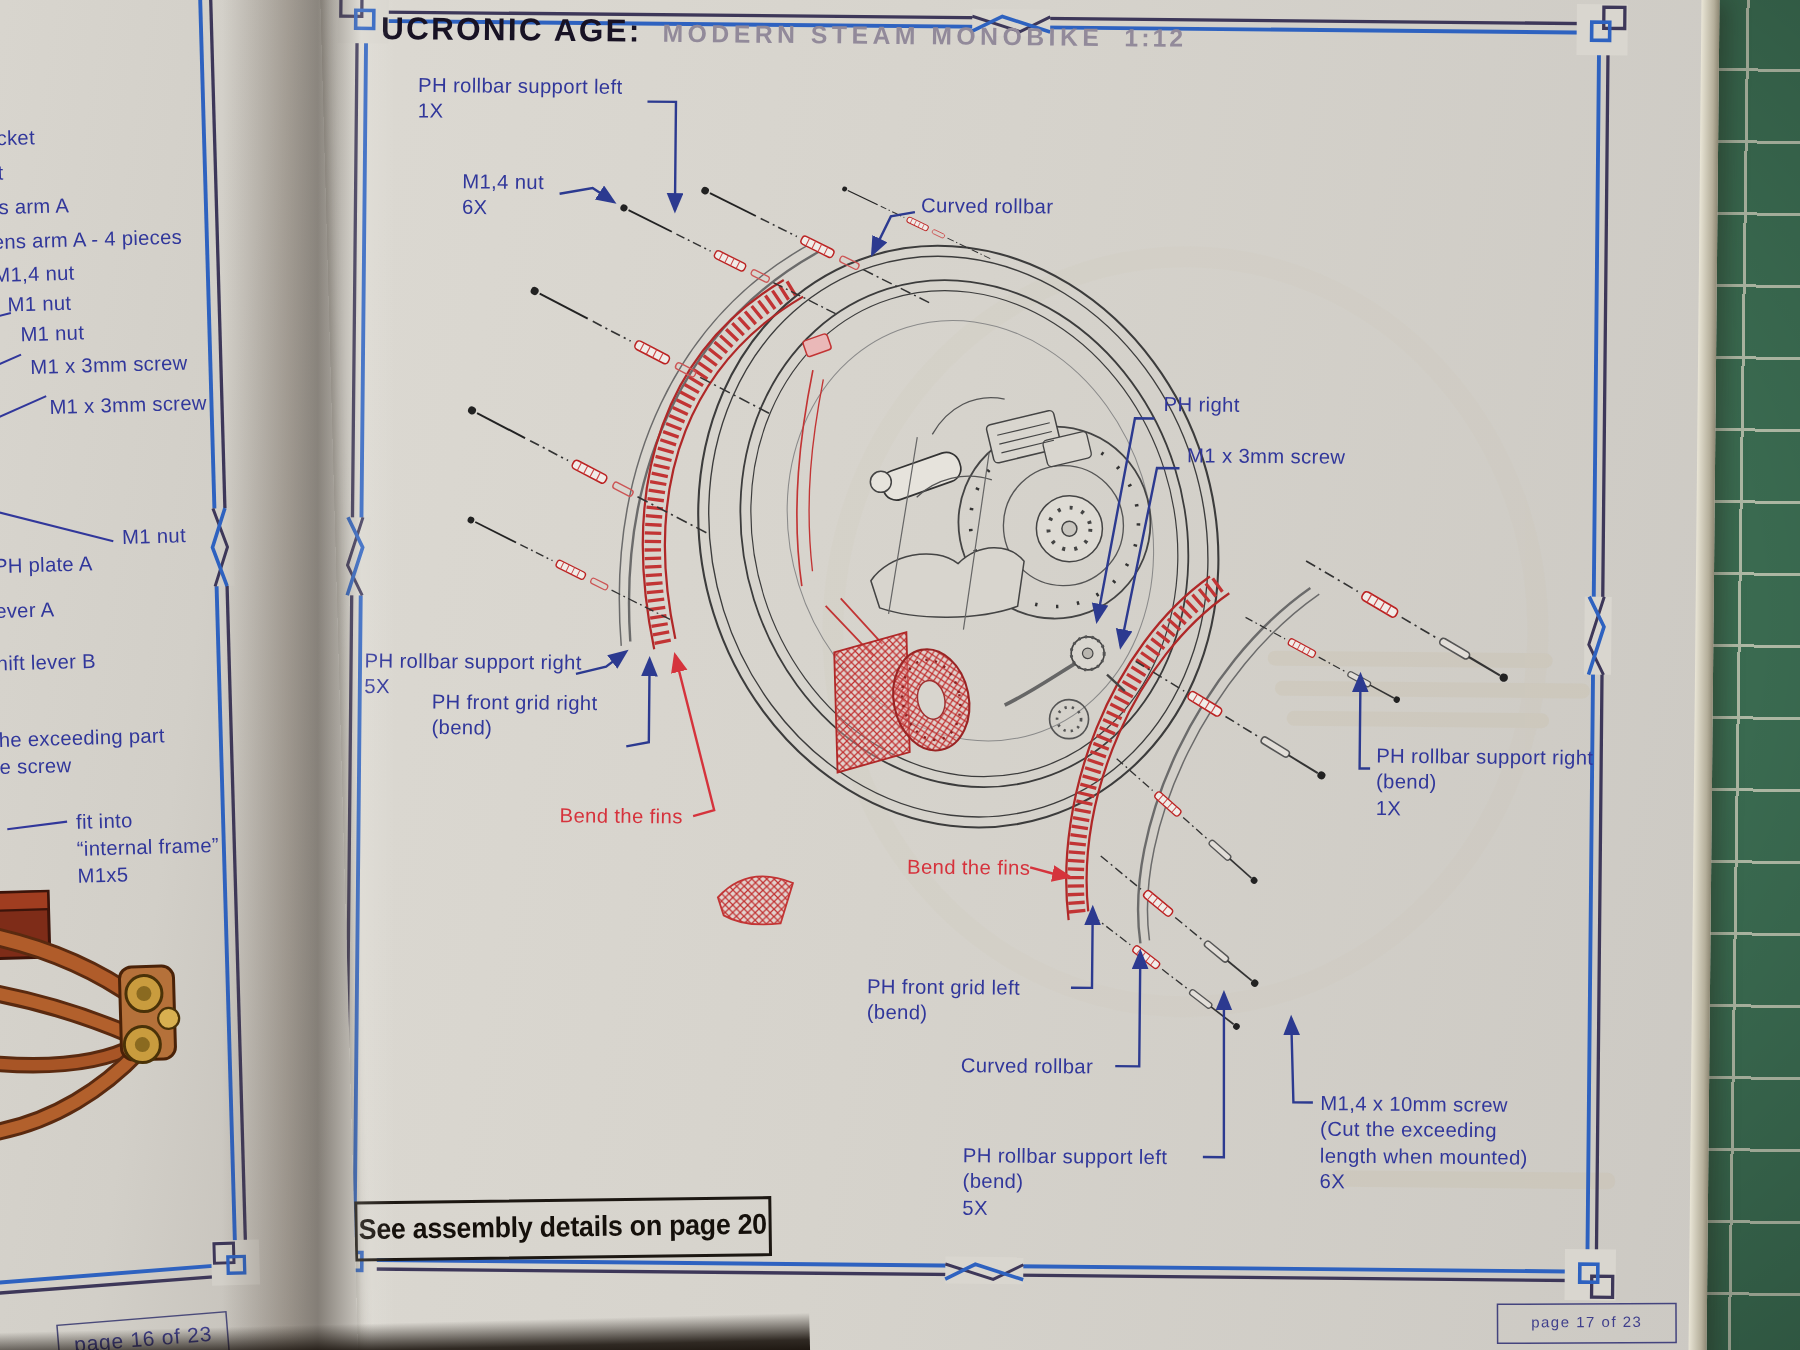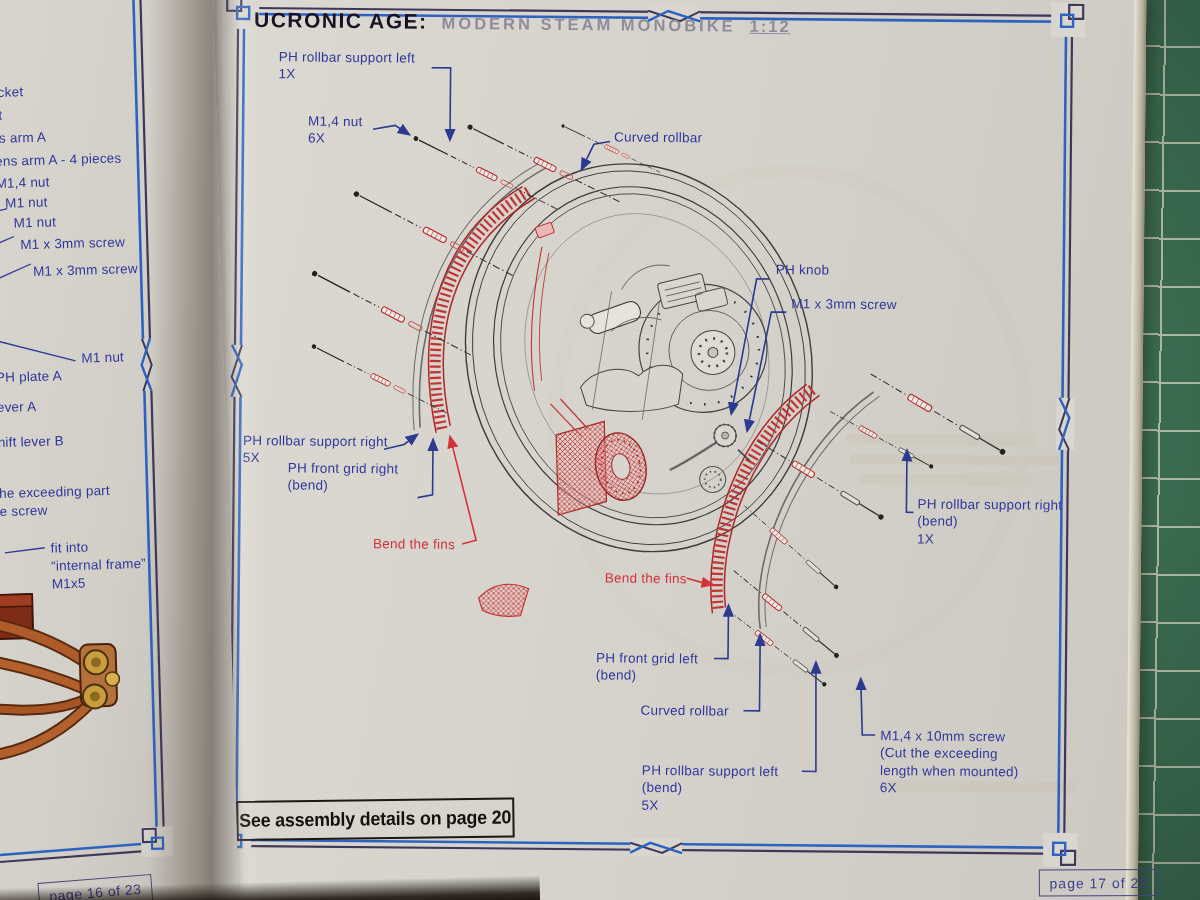--- a/index.html
+++ b/index.html
@@ -48,32 +48,32 @@
     transform:rotate(.55deg);z-index:1;
     box-shadow:6px 6px 14px rgba(30,22,14,.35);
   }
   #right-page .edge{
     position:absolute;right:0;top:0;width:12px;height:100%;
     background:linear-gradient(90deg,#e9e5d6,#b5af9b 70%,#8e8874);
   }
   #rp-header{position:absolute;left:60px;top:22px;display:flex;align-items:baseline;gap:14px;z-index:5;}
   #rp-brand{font-size:21px;font-weight:800;color:#181224;letter-spacing:1.5px;white-space:nowrap;}
   #rp-sub{font-size:16.5px;font-weight:700;color:#928a9a;letter-spacing:3px;white-space:nowrap;}
-  #rp-scale{font-size:16.5px;font-weight:700;color:#928a9a;letter-spacing:2px;text-decoration:underline;}
+  #rp-scale{font-size:16.5px;font-weight:700;color:#928a9a;letter-spacing:2px;}
   .co{position:absolute;color:#31379b;font-size:13.5px;line-height:1.28;letter-spacing:.25px;white-space:nowrap;z-index:6;}
   .co.red{color:#d6323c;}
   #note-box{
     position:absolute;left:50px;top:812px;width:274px;height:36px;z-index:6;
     border:2.5px solid #1c1712;display:flex;align-items:center;justify-content:center;
     transform:rotate(-1.3deg);
   }
   #note-box span{font-weight:700;font-size:19px;color:#15100b;transform:scaleX(.94);letter-spacing:-.2px;white-space:nowrap;}
   #rp-pagenum{
-    position:absolute;left:853px;top:875px;width:118px;height:25px;z-index:6;
-    border:1.5px solid #44447e;color:#3f3f8c;font-size:14px;
+    position:absolute;left:812px;top:875px;width:118px;height:25px;z-index:6;
+    border:1.5px solid #44447e;color:#3f3f8c;font-size:10px;
     display:flex;align-items:center;justify-content:center;transform:rotate(-.8deg);
     letter-spacing:1px;white-space:nowrap;
   }
   svg{position:absolute;left:0;top:0;}
   #shadow-bottom{
     position:absolute;left:-20px;top:882px;width:560px;height:40px;z-index:4;pointer-events:none;
     background:linear-gradient(to bottom, rgba(18,11,5,0) 0%, rgba(18,11,5,.85) 45%, #120b05 75%);
     transform:rotate(-1.4deg);
   }
 </style>
@@ -345,40 +345,40 @@
     <div>1X</div>
   </div>
   <div class="co" style="left:115px;top:126px">
     <div>M1,4 nut</div>
     <div>6X</div>
   </div>
   <div class="co" style="left:421px;top:139px">
     <div>Curved rollbar</div>
   </div>
   <div class="co" style="left:584px;top:270px">
-    <div>PH knob</div>
+    <div>PH right</div>
   </div>
   <div class="co" style="left:600px;top:304px">
     <div>M1 x 3mm screw</div>
   </div>
   <div class="co" style="left:53px;top:446px">
     <div>PH rollbar support right</div>
     <div>5X</div>
   </div>
   <div class="co" style="left:98px;top:473px">
     <div>PH front grid right</div>
     <div>(bend)</div>
   </div>
   <div class="co red" style="left:184px;top:548px">
     <div>Bend the fins</div>
   </div>
   <div class="co red" style="left:416px;top:580px">
     <div>Bend the fins</div>
   </div>
-  <div class="co" style="left:408px;top:660px">
+  <div class="co" style="left:390px;top:660px">
     <div>PH front grid left</div>
     <div>(bend)</div>
   </div>
   <div class="co" style="left:453px;top:712px">
     <div>Curved rollbar</div>
   </div>
   <div class="co" style="left:455px;top:772px">
     <div>PH rollbar support left</div>
     <div>(bend)</div>
     <div>5X</div>

